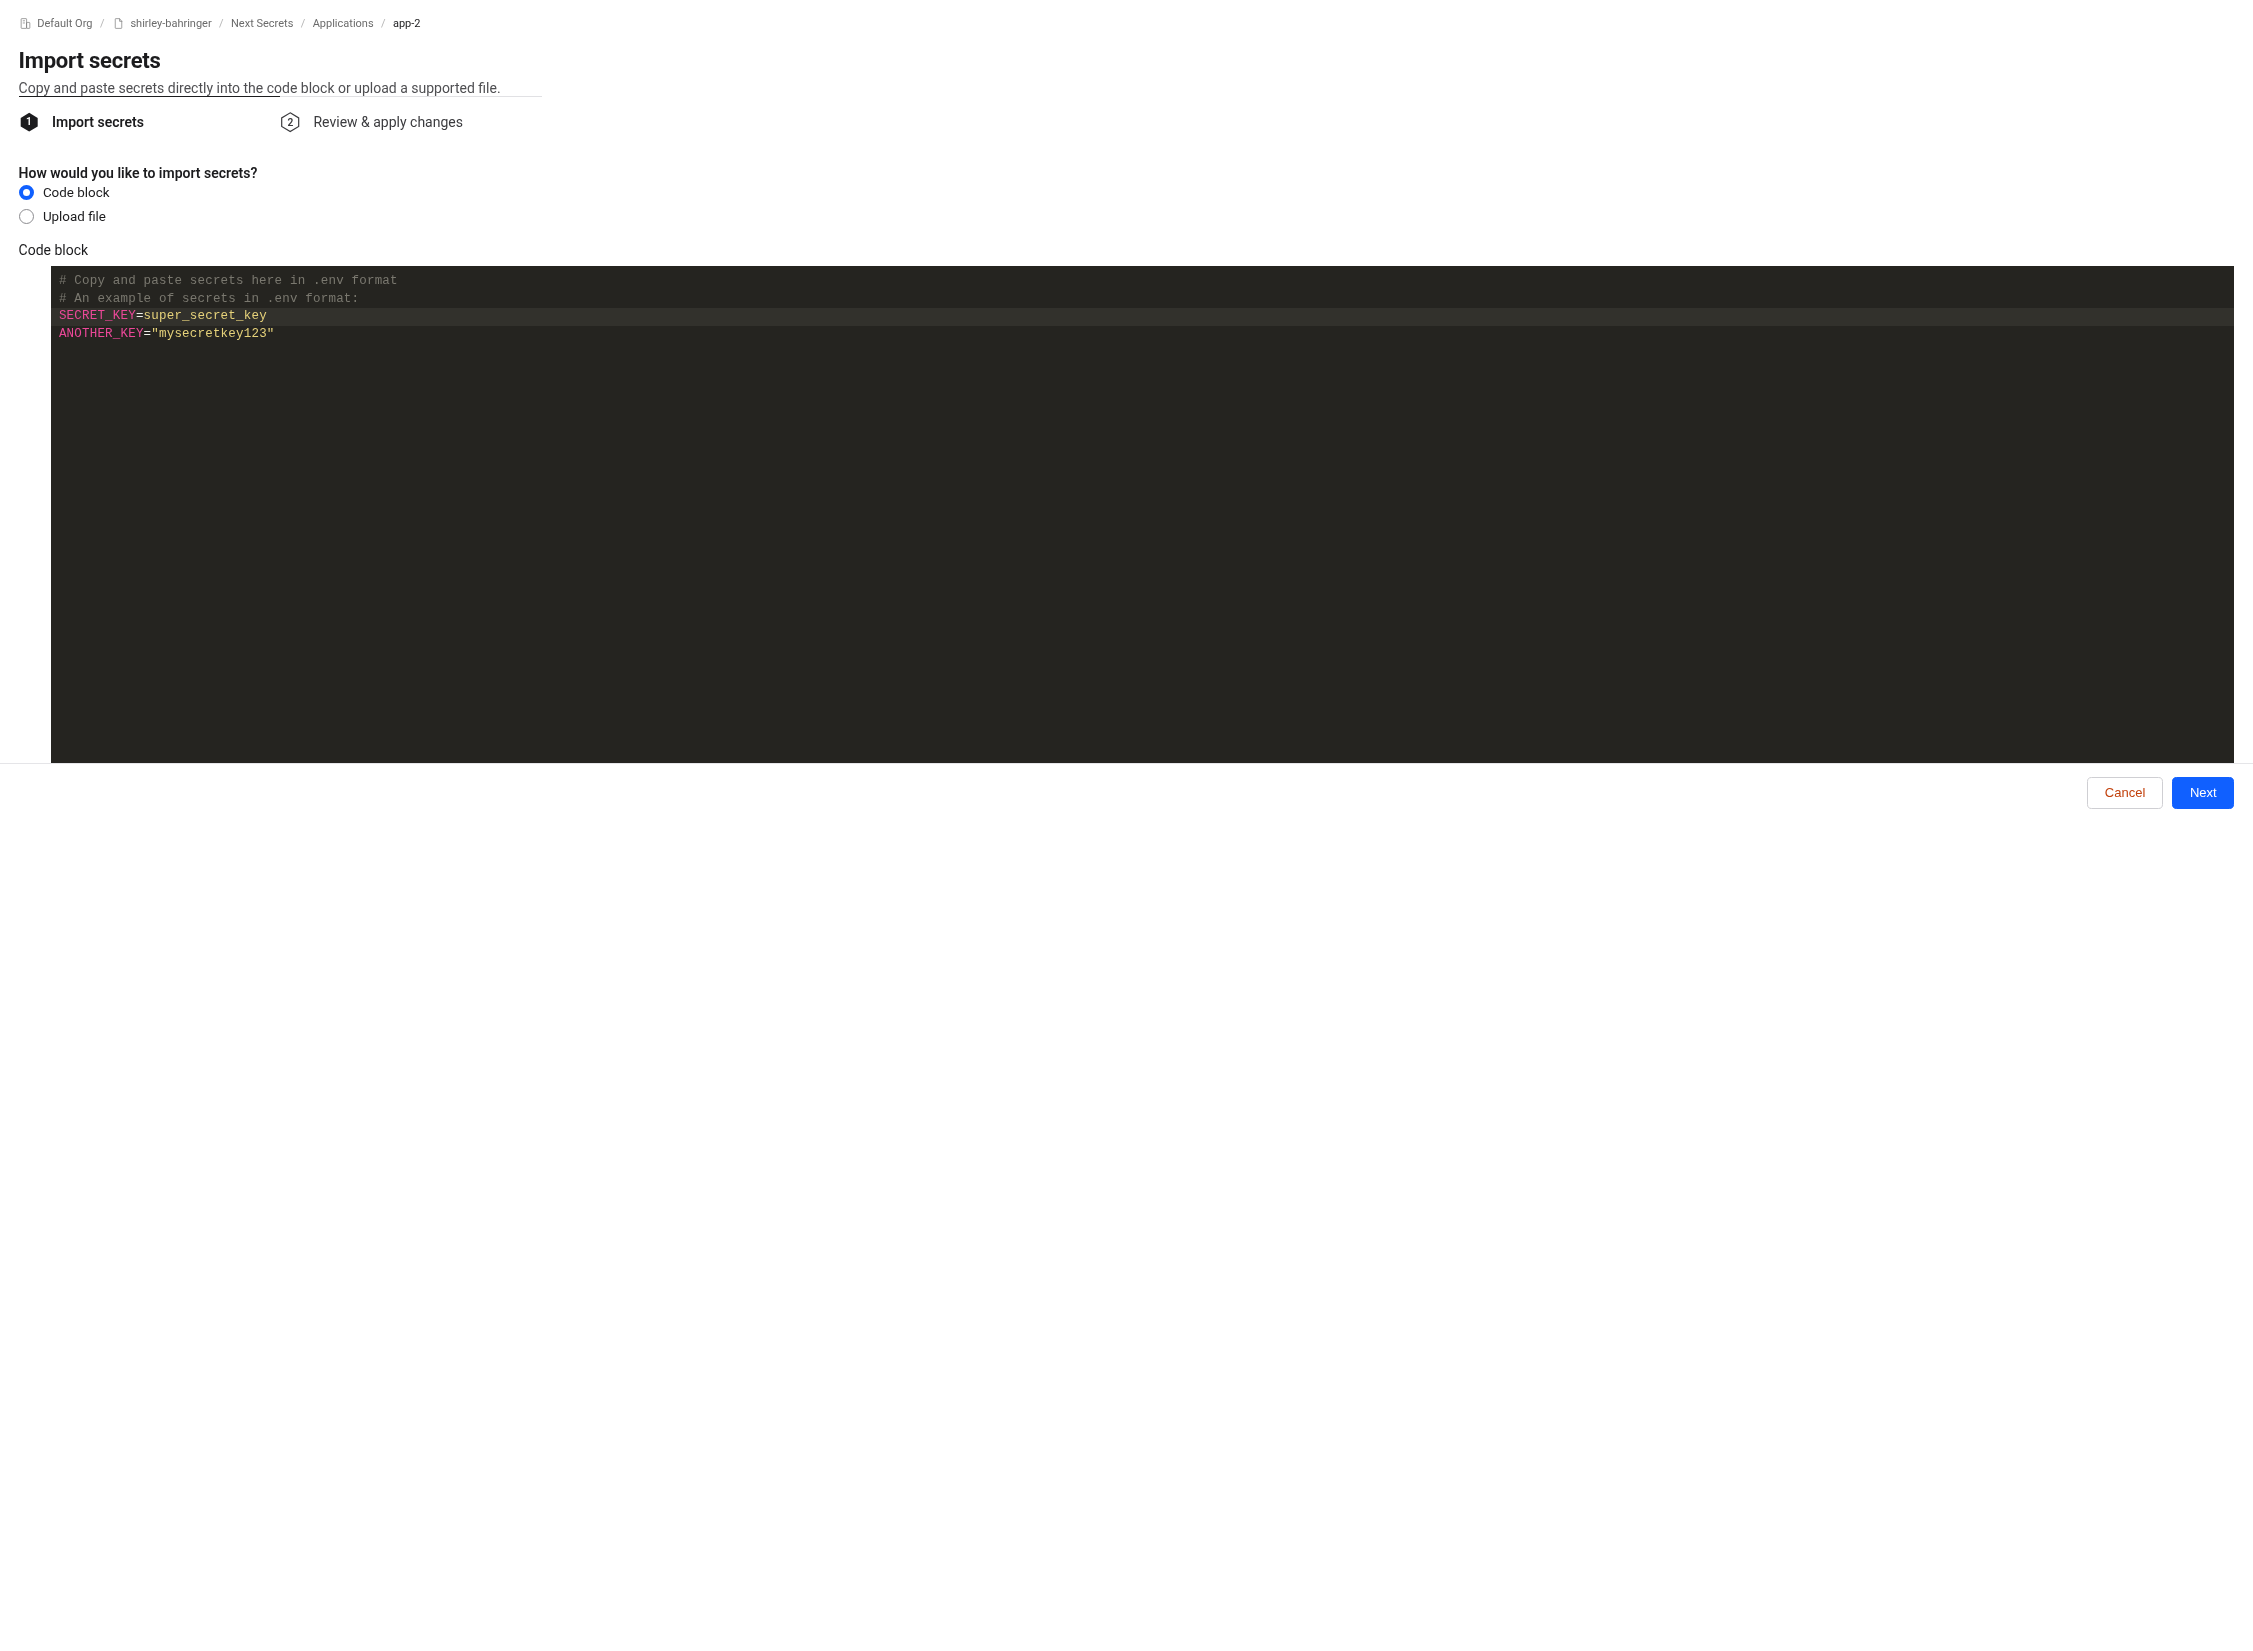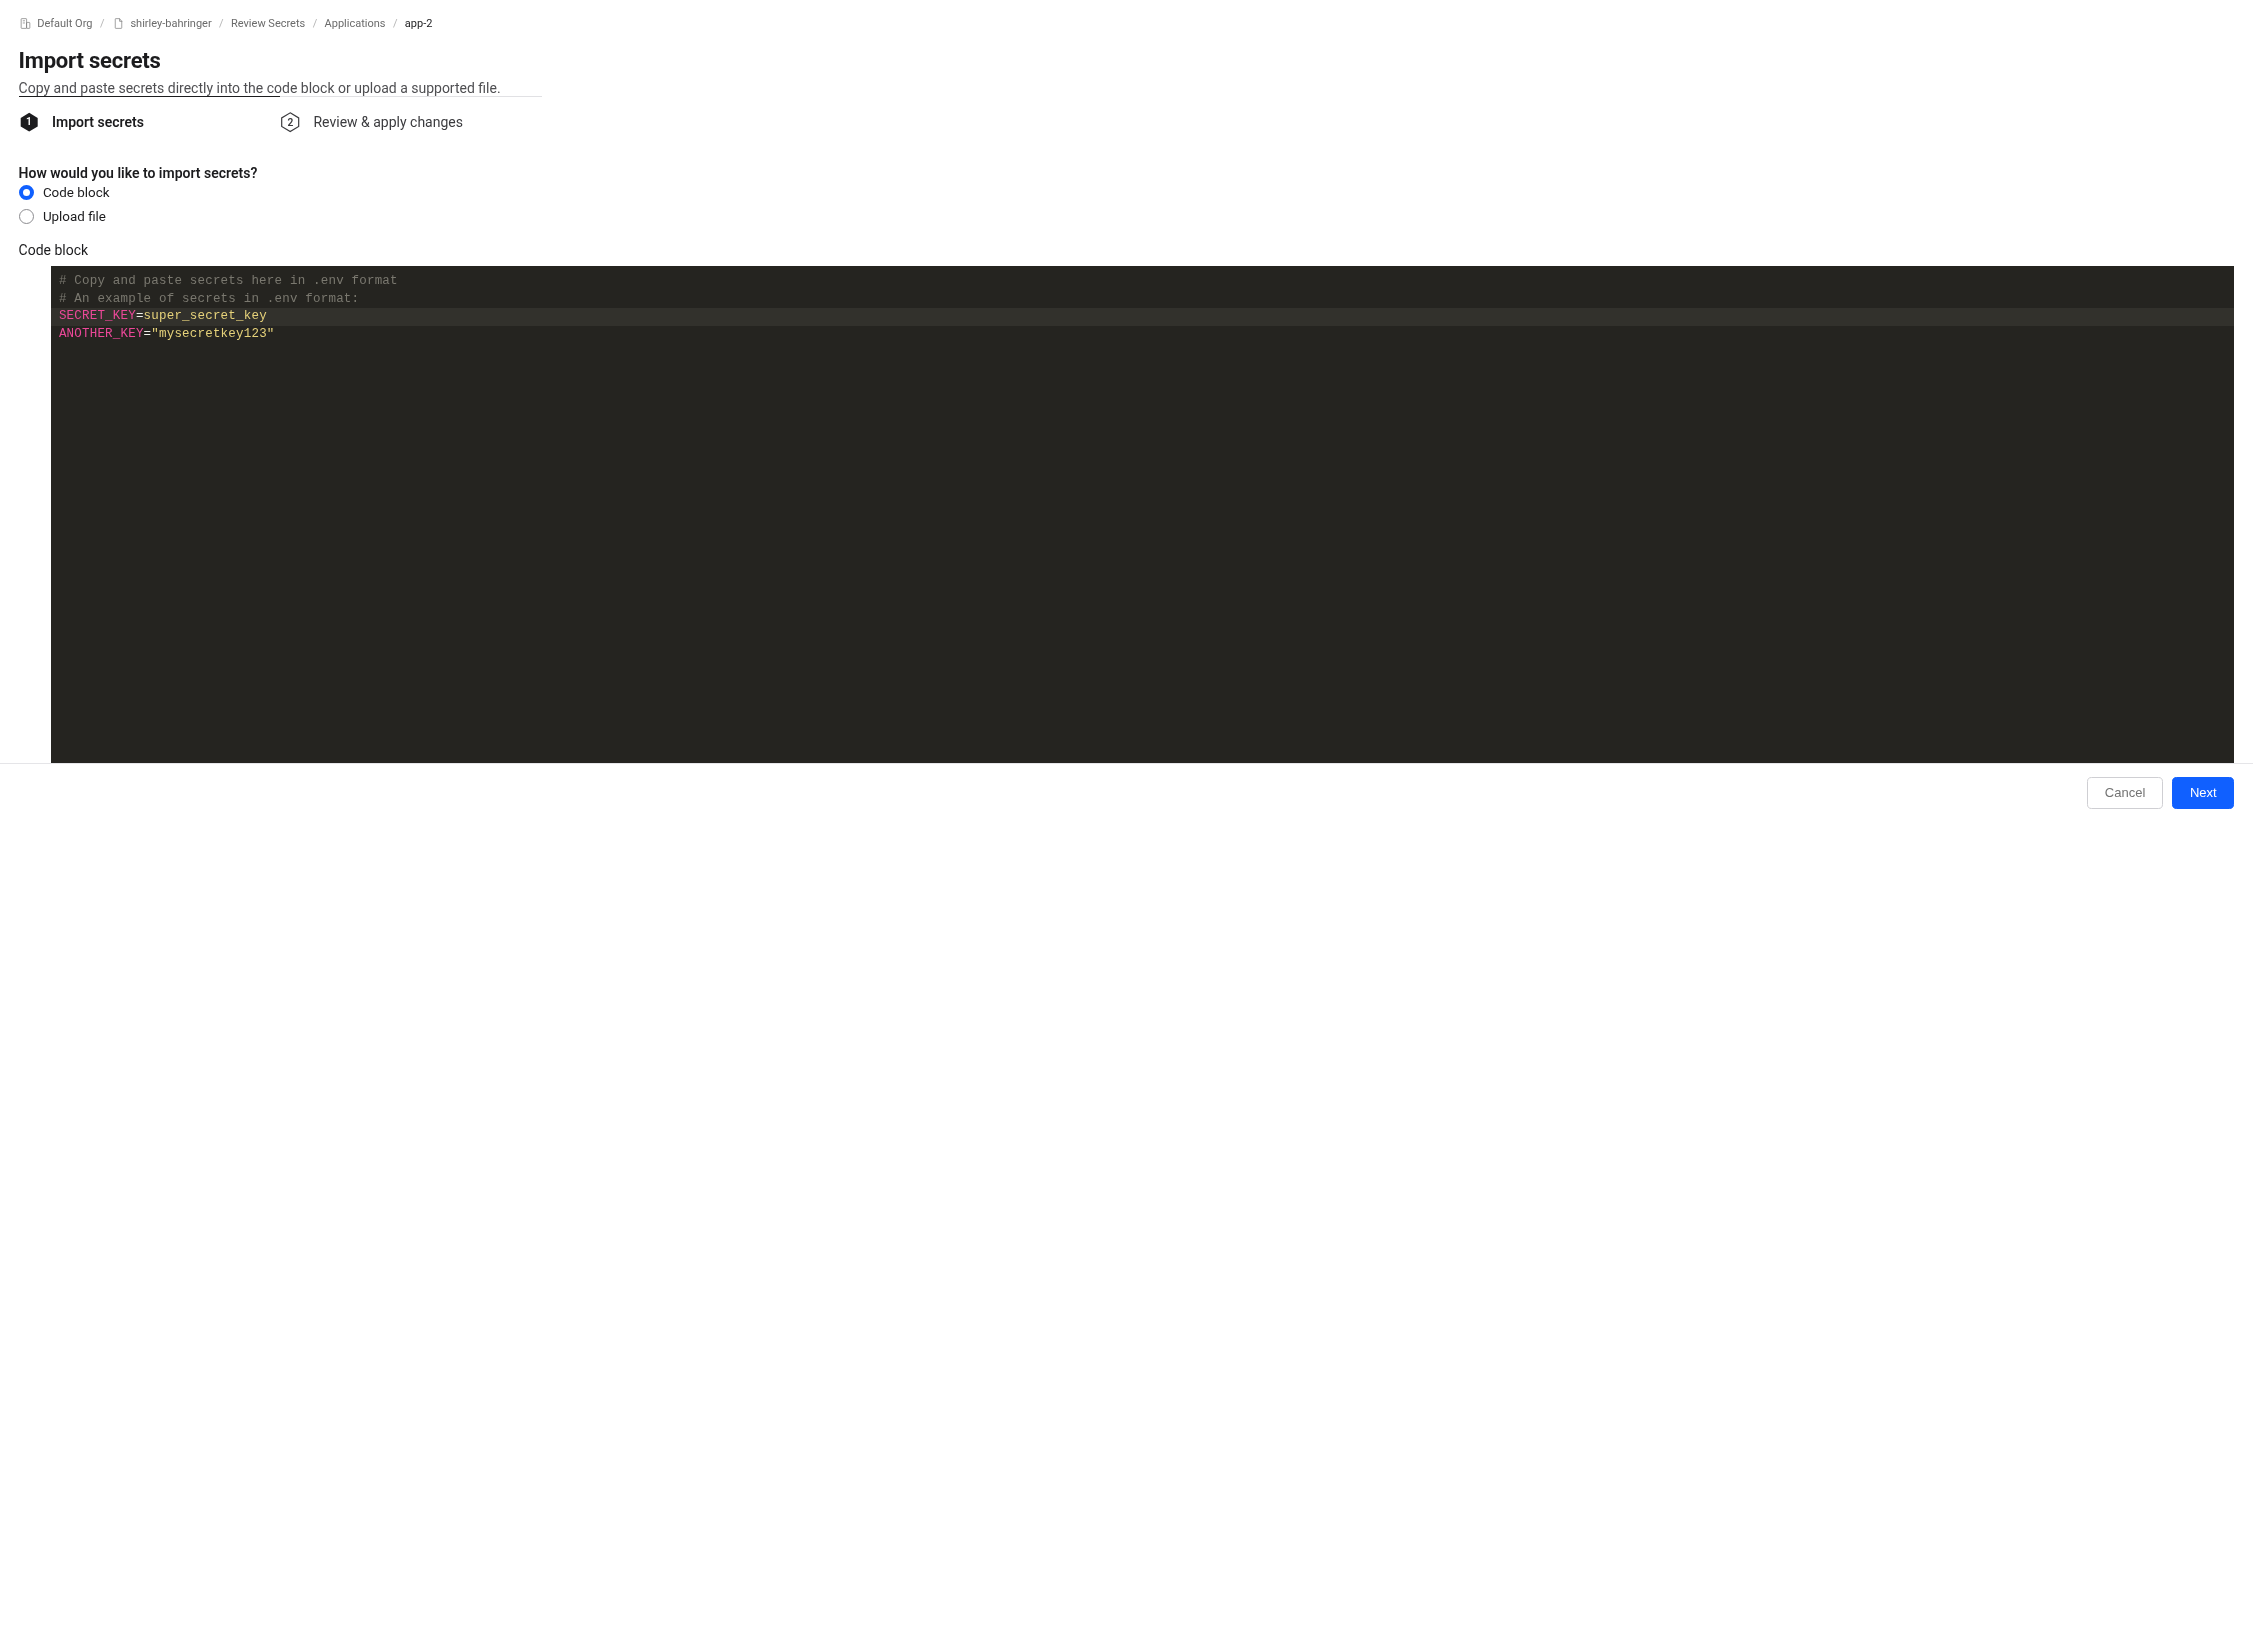--- a/index.html
+++ b/index.html
@@ -174,21 +174,21 @@
     .btn {
       padding: 7.4px 16.7px;
       font-size: 13px;
       border-radius: 4.6px;
       cursor: pointer;
       font-weight: 400;
     }
     .btn-secondary {
       background: #fff;
       border: 0.9px solid #cfcfd3;
-      color: #737373;
+      color: #c2410c;
     }
     .btn-primary {
       background: #1060ff;
       border: 0.9px solid #1060ff;
       color: #fff;
       font-weight: 400;
     }
     .editor-wrap {
       padding-bottom: 0;
       margin-left: 32px;
@@ -211,21 +211,21 @@
     </span>
     <span class="breadcrumb-sep">/</span>
     <span class="breadcrumb-item">
       <svg class="bc-icon" viewBox="0 0 24 24">
           <path d="M14 3H7a1 1 0 0 0-1 1v16a1 1 0 0 0 1 1h10a1 1 0 0 0 1-1V8z"></path>
           <path d="M14 3v5h5"></path>
         </svg>
       <a href="#" class="breadcrumb-link">shirley-bahringer</a>
     </span>
     <span class="breadcrumb-sep">/</span>
-    <a href="#" class="breadcrumb-link">Review Secrets</a>
+    <a href="#" class="breadcrumb-link">Next Secrets</a>
     <span class="breadcrumb-sep">/</span>
     <a href="#" class="breadcrumb-link">Applications</a>
     <span class="breadcrumb-sep">/</span>
     <span class="breadcrumb-current">app-2</span>
   </nav>
 
   <h1 class="page-title">Import secrets</h1>
   <p class="page-subtitle">Copy and paste secrets directly into the code block or upload a supported file.</p>
 
   <div class="stepper">

